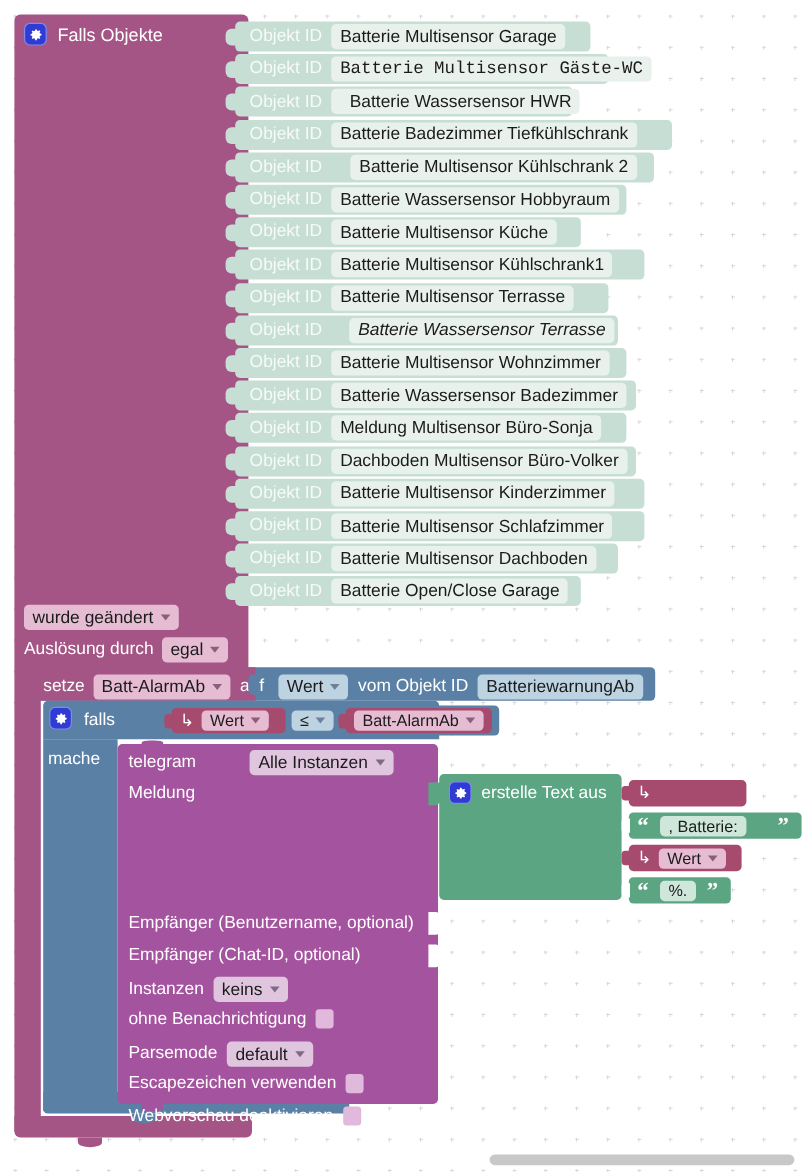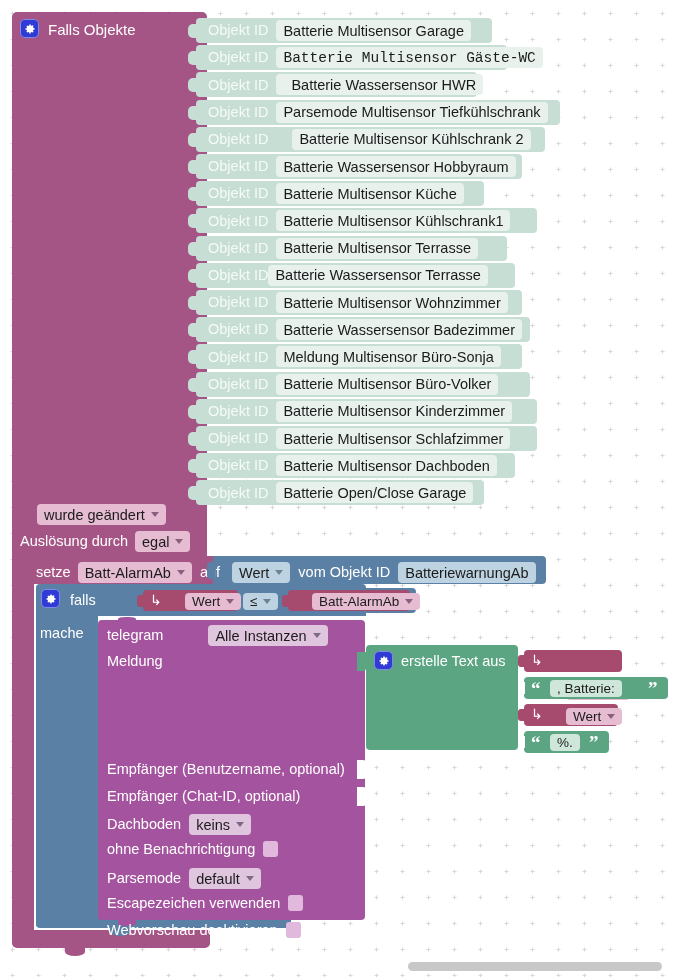--- a/index.html
+++ b/index.html
@@ -57,21 +57,21 @@
     height: 21px;
     padding: 0 7px;
     border-radius: 4px;
     font-size: 14.5px;
     color: #1b1b1b;
     white-space: nowrap;
     vertical-align: middle;
   }
   .pill.light  { background: #e8f1ec; }
   .pill.lilac  { background: #e0c5de; }
-  .pill.pinkish{ background: #e6bcd3; margin-left: 17px; }
+  .pill.pinkish{ background: #e6bcd3; }
   .pill.bluish { background: #bed3e2; }
   .pill.mint   { background: #cfe6da; }
   .caret {
     display: inline-block;
     margin-left: 6px;
     width: 0; height: 0;
     border-left: 4px solid transparent;
     border-right: 4px solid transparent;
     border-top: 5px solid #7d6b86;
   }
@@ -149,21 +149,21 @@
         <span class="pill light" style="margin-left: 8px; font-family: Liberation Mono, monospace;">Batterie Multisensor Gäste-WC</span>
       </div>
       <div class="blk c-teal" style="left: 196px; top: 72.4px; height: 25px; width: 280.75px; border-radius: 4px; display: flex; align-items: center;">
         <div class="blk" style="left: -8px; top: 6px; width: 9px; height: 14px; background: rgb(198, 222, 212); border-radius: 5px 0px 0px 5px;"></div>
         <span class="fieldtxt dim" style="margin-left: 12px;">Objekt ID</span>
         <span class="pill light" style="margin-left: 8px; padding-left: 15px;">Batterie Wassersensor HWR</span>
       </div>
       <div class="blk c-teal" style="left: 196px; top: 99.6px; height: 25px; width: 363.8px; border-radius: 4px; display: flex; align-items: center;">
         <div class="blk" style="left: -8px; top: 6px; width: 9px; height: 14px; background: rgb(198, 222, 212); border-radius: 5px 0px 0px 5px;"></div>
         <span class="fieldtxt dim" style="margin-left: 12px;">Objekt ID</span>
-        <span class="pill light" style="margin-left: 8px;">Parsemode Multisensor Tiefkühlschrank</span>
+        <span class="pill light" style="margin-left: 8px;">Batterie Badezimmer Tiefkühlschrank</span>
       </div>
       <div class="blk c-teal" style="left: 196px; top: 126.8px; height: 25px; width: 348.7px; border-radius: 4px; display: flex; align-items: center;">
         <div class="blk" style="left: -8px; top: 6px; width: 9px; height: 14px; background: rgb(198, 222, 212); border-radius: 5px 0px 0px 5px;"></div>
         <span class="fieldtxt dim" style="margin-left: 12px;">Objekt ID</span>
         <span class="pill light" style="margin-left: 24px;">Batterie Multisensor Kühlschrank 2</span>
       </div>
       <div class="blk c-teal" style="left: 196px; top: 154px; height: 25px; width: 326.05px; border-radius: 4px; display: flex; align-items: center;">
         <div class="blk" style="left: -8px; top: 6px; width: 9px; height: 14px; background: rgb(198, 222, 212); border-radius: 5px 0px 0px 5px;"></div>
         <span class="fieldtxt dim" style="margin-left: 12px;">Objekt ID</span>
         <span class="pill light" style="margin-left: 8px;">Batterie Wassersensor Hobbyraum</span>
@@ -179,41 +179,41 @@
         <span class="pill light" style="margin-left: 8px;">Batterie Multisensor Kühlschrank1</span>
       </div>
       <div class="blk c-teal" style="left: 196px; top: 235.6px; height: 25px; width: 310.95px; border-radius: 4px; display: flex; align-items: center;">
         <div class="blk" style="left: -8px; top: 6px; width: 9px; height: 14px; background: rgb(198, 222, 212); border-radius: 5px 0px 0px 5px;"></div>
         <span class="fieldtxt dim" style="margin-left: 12px;">Objekt ID</span>
         <span class="pill light" style="margin-left: 8px;">Batterie Multisensor Terrasse</span>
       </div>
       <div class="blk c-teal" style="left: 196px; top: 262.8px; height: 25px; width: 318.5px; border-radius: 4px; display: flex; align-items: center;">
         <div class="blk" style="left: -8px; top: 6px; width: 9px; height: 14px; background: rgb(198, 222, 212); border-radius: 5px 0px 0px 5px;"></div>
         <span class="fieldtxt dim" style="margin-left: 12px;">Objekt ID</span>
-        <span class="pill light" style="margin-left: 0;">Batterie Wassersensor Terrasse</span>
+        <span class="pill light" style="margin-left: 23px; font-style: italic;">Batterie Wassersensor Terrasse</span>
       </div>
       <div class="blk c-teal" style="left: 196px; top: 290px; height: 25px; width: 326.05px; border-radius: 4px; display: flex; align-items: center;">
         <div class="blk" style="left: -8px; top: 6px; width: 9px; height: 14px; background: rgb(198, 222, 212); border-radius: 5px 0px 0px 5px;"></div>
         <span class="fieldtxt dim" style="margin-left: 12px;">Objekt ID</span>
         <span class="pill light" style="margin-left: 8px;">Batterie Multisensor Wohnzimmer</span>
       </div>
       <div class="blk c-teal" style="left: 196px; top: 317.2px; height: 25px; width: 333.6px; border-radius: 4px; display: flex; align-items: center;">
         <div class="blk" style="left: -8px; top: 6px; width: 9px; height: 14px; background: rgb(198, 222, 212); border-radius: 5px 0px 0px 5px;"></div>
         <span class="fieldtxt dim" style="margin-left: 12px;">Objekt ID</span>
         <span class="pill light" style="margin-left: 8px;">Batterie Wassersensor Badezimmer</span>
       </div>
       <div class="blk c-teal" style="left: 196px; top: 344.4px; height: 25px; width: 326.05px; border-radius: 4px; display: flex; align-items: center;">
         <div class="blk" style="left: -8px; top: 6px; width: 9px; height: 14px; background: rgb(198, 222, 212); border-radius: 5px 0px 0px 5px;"></div>
         <span class="fieldtxt dim" style="margin-left: 12px;">Objekt ID</span>
         <span class="pill light" style="margin-left: 8px;">Meldung Multisensor Büro-Sonja</span>
       </div>
       <div class="blk c-teal" style="left: 196px; top: 371.6px; height: 25px; width: 333.6px; border-radius: 4px; display: flex; align-items: center;">
         <div class="blk" style="left: -8px; top: 6px; width: 9px; height: 14px; background: rgb(198, 222, 212); border-radius: 5px 0px 0px 5px;"></div>
         <span class="fieldtxt dim" style="margin-left: 12px;">Objekt ID</span>
-        <span class="pill light" style="margin-left: 8px;">Batterie Multisensor Büro-Volker</span>
+        <span class="pill light" style="margin-left: 8px;">Dachboden Multisensor Büro-Volker</span>
       </div>
       <div class="blk c-teal" style="left: 196px; top: 398.8px; height: 25px; width: 341.15px; border-radius: 4px; display: flex; align-items: center;">
         <div class="blk" style="left: -8px; top: 6px; width: 9px; height: 14px; background: rgb(198, 222, 212); border-radius: 5px 0px 0px 5px;"></div>
         <span class="fieldtxt dim" style="margin-left: 12px;">Objekt ID</span>
         <span class="pill light" style="margin-left: 8px;">Batterie Multisensor Kinderzimmer</span>
       </div>
       <div class="blk c-teal" style="left: 196px; top: 426px; height: 25px; width: 341.15px; border-radius: 4px; display: flex; align-items: center;">
         <div class="blk" style="left: -8px; top: 6px; width: 9px; height: 14px; background: rgb(198, 222, 212); border-radius: 5px 0px 0px 5px;"></div>
         <span class="fieldtxt dim" style="margin-left: 12px;">Objekt ID</span>
         <span class="pill light" style="margin-left: 8px;">Batterie Multisensor Schlafzimmer</span>
@@ -329,21 +329,21 @@
 
   <div class="blk" style="left:357px; top:652px; width:9px; height:19px; background:#5ca583; border-radius:0 3px 3px 0;"></div>
 
   <div class="blk fieldtxt" style="left:107px; top:762px;">Empfänger (Benutzername, optional)</div>
   <div class="blk" style="left:357px; top:760px; width:9px; height:19px; background:#ffffff; border-radius:0 3px 3px 0;"></div>
 
   <div class="blk fieldtxt" style="left:107px; top:789px;">Empfänger (Chat-ID, optional)</div>
   <div class="blk" style="left:357px; top:787px; width:9px; height:19px; background:#ffffff; border-radius:0 3px 3px 0;"></div>
 
   <div class="blk row" style="left:107px; top:814px;">
-    <span class="fieldtxt">Dachboden</span>
+    <span class="fieldtxt">Instanzen</span>
     <span class="pill lilac" style="margin-left:8px;">
       <span>keins</span>
       <i class="caret"></i>
     </span>
   </div>
 
   <div class="blk row" style="left:107px; top:841px;">
     <span class="fieldtxt">ohne Benachrichtigung</span>
     <span class="cbox" style="margin-left:8px;"></span>
   </div>

